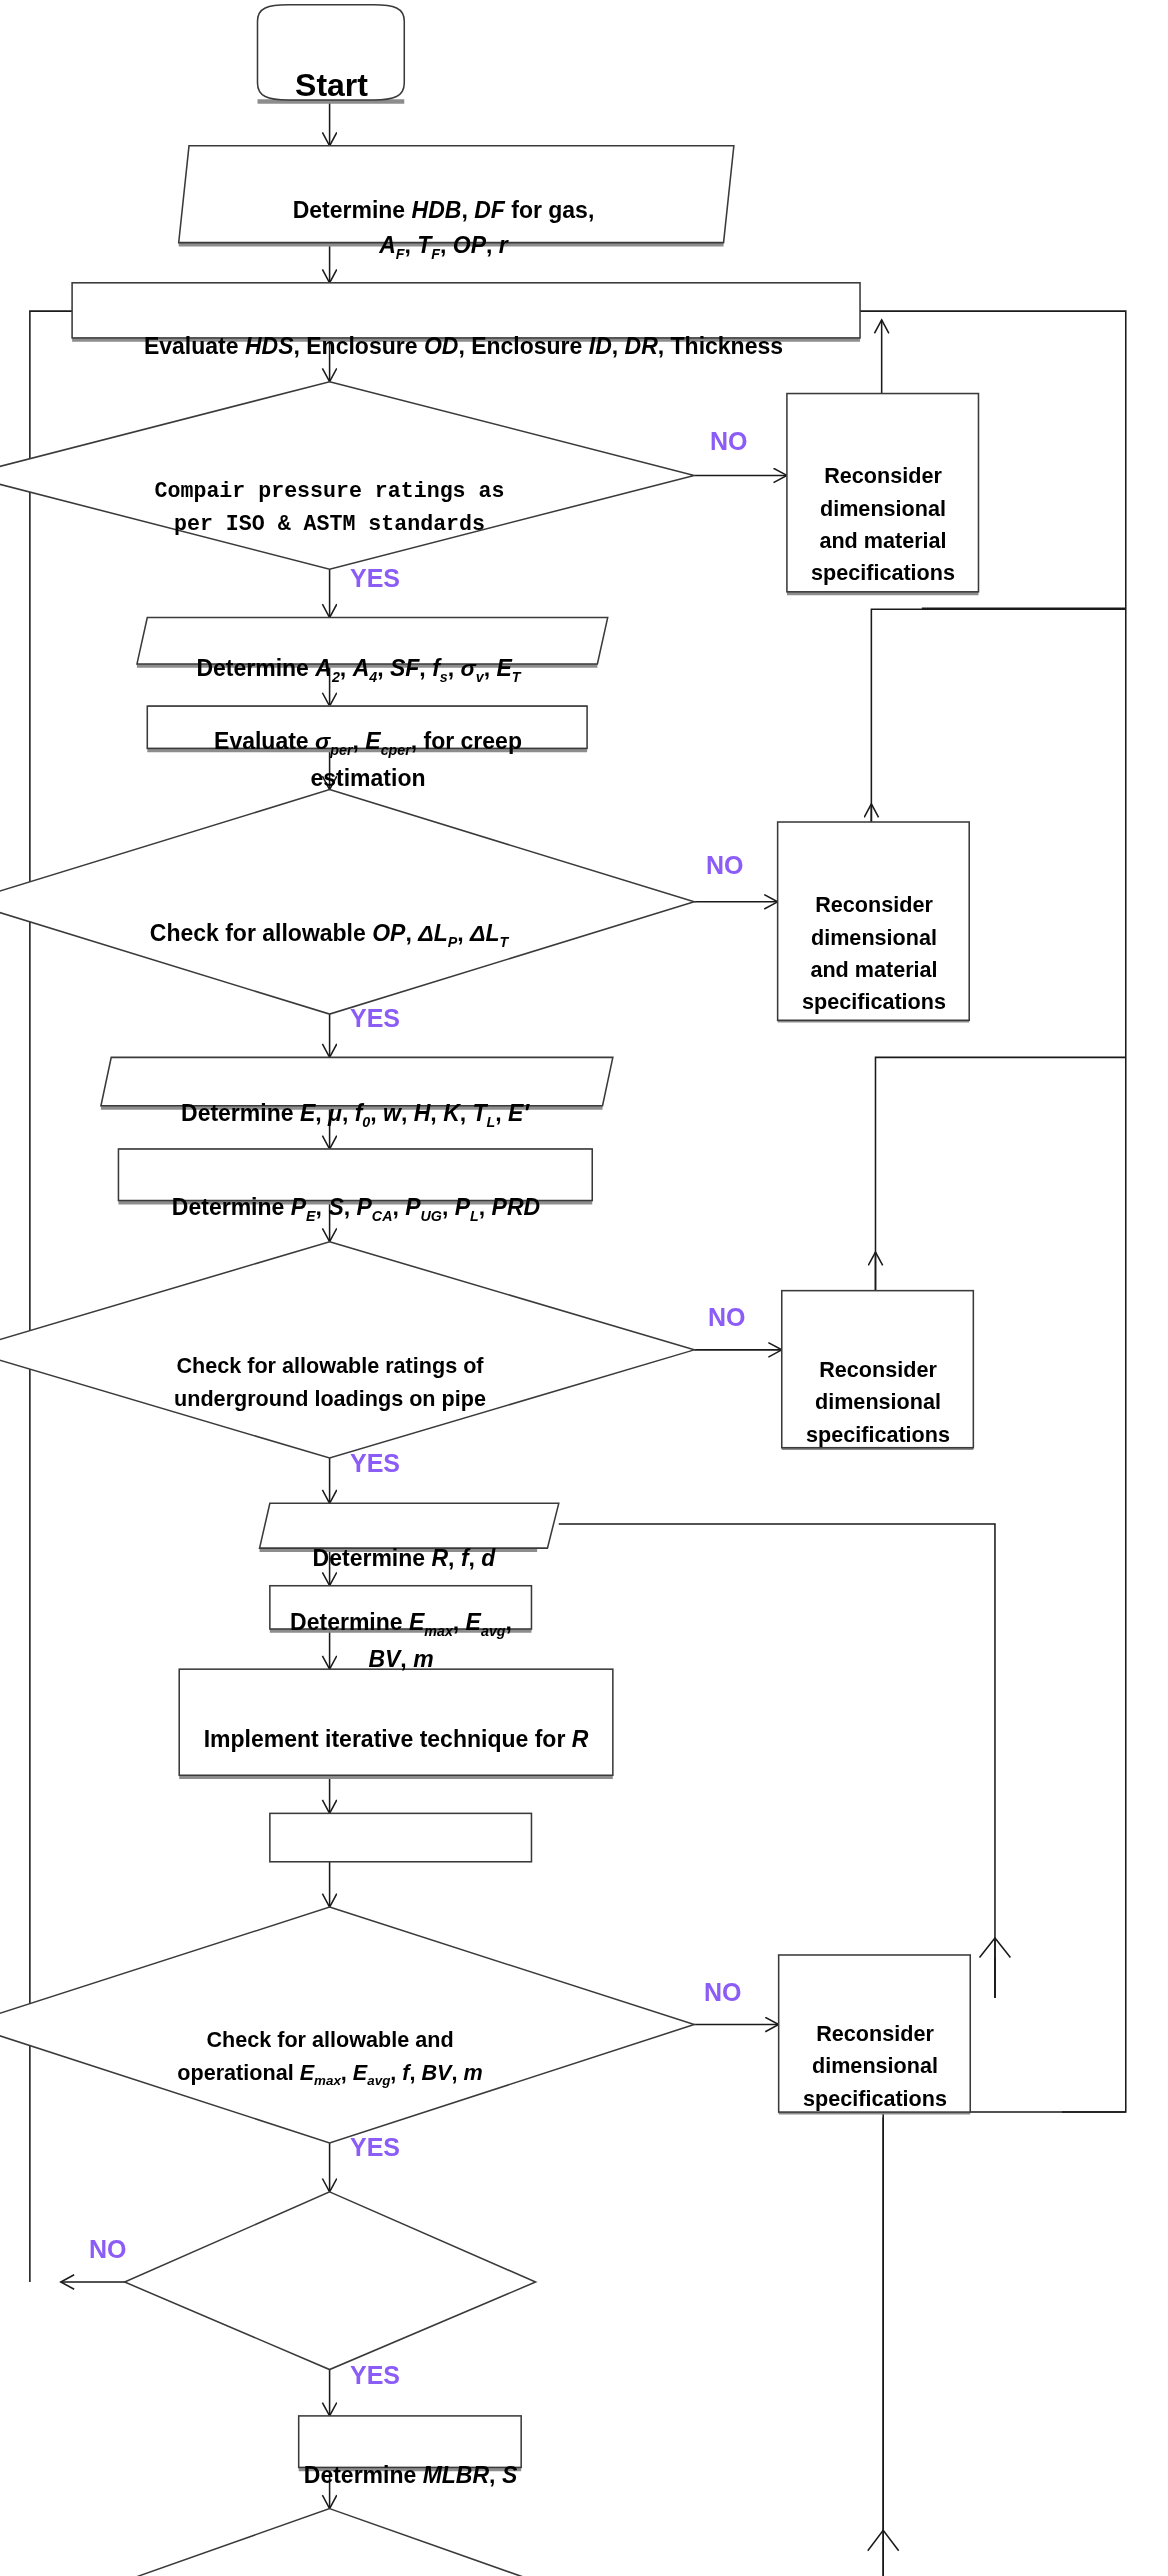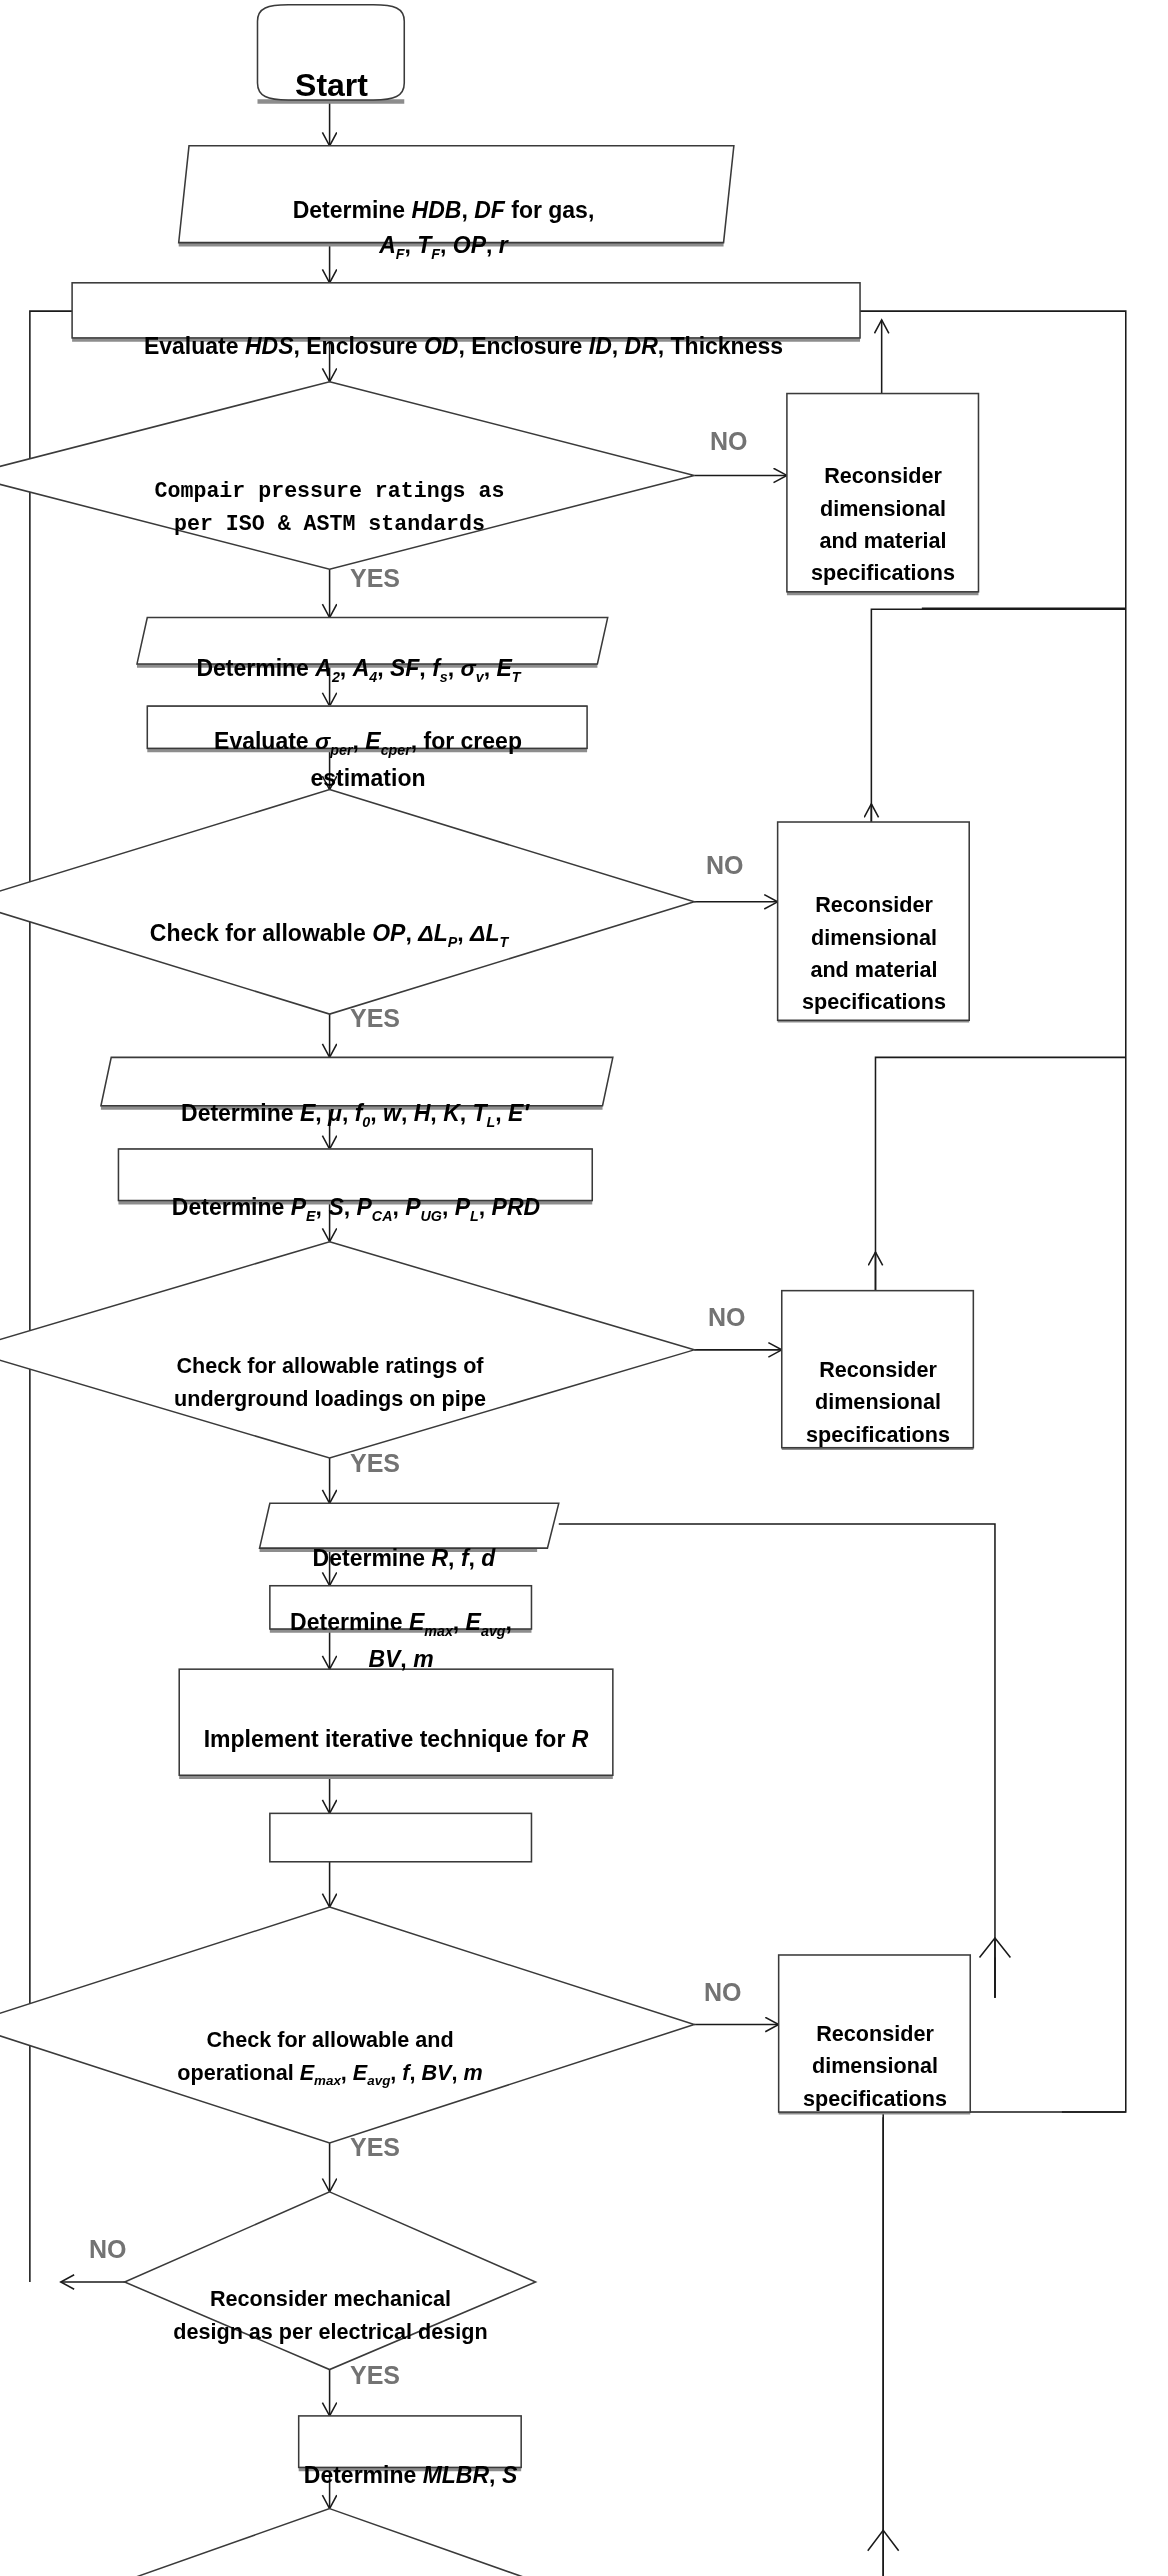--- a/index.html
+++ b/index.html
@@ -10,21 +10,21 @@
   .shadow-edge{stroke:#8d8d8d;stroke-width:9;fill:none;stroke-linecap:butt;}
   .conn{stroke:#1a1a1a;stroke-width:3;fill:none;}
   .arrowhead{stroke:#1a1a1a;stroke-width:3;fill:none;stroke-linejoin:miter;}
   .lbl{position:absolute;font-family:"Liberation Sans", sans-serif;color:#000;
        font-weight:bold;text-align:center;line-height:1.5;
        display:flex;align-items:center;justify-content:center;
        pointer-events:none;white-space:pre-line;margin-top:33px;}
   .terminal-lbl{font-size:32px;}
   .node-lbl{font-size:23px;}
   .small-lbl{font-size:21.6px;}
-  .yn{position:absolute;font-weight:bold;font-size:25px;color:#737373;
+  .yn{position:absolute;font-weight:bold;font-size:25px;color:#8b5cf6;
       font-family:"Liberation Sans", sans-serif;}
   i.v{font-style:italic;}
   sub{font-size:0.62em;font-style:italic;}
 </style>
 </head>
 <body>
 
 <div id="stage">
 
 <svg id="flow" viewBox="0 0 2268 5757" xmlns="http://www.w3.org/2000/svg">
@@ -226,23 +226,20 @@
 
 <div class="lbl node-lbl" style="left:179px;top:1669px;width:434px;height:74px;">
   <span>Implement iterative technique for <i class="v">R</i></span>
 </div>
 
 
 <div class="lbl small-lbl" style="left:124px;top:1986px;width:412px;height:77px;">
   <span>Check for allowable and<br>operational <i class="v">E<sub>max</sub></i>, <i class="v">E<sub>avg</sub></i>, <i class="v">f</i>, <i class="v">BV</i>, <i class="v">m</i></span>
 </div>
 
-<div class="lbl small-lbl" style="left:150px;top:2244px;width:361px;height:77px;">
-  <span><span>Reconsider mechanical</span><br><span>design as per electrical design</span></span>
-</div>
 
 <div class="lbl node-lbl" style="left:299px;top:2416px;width:223px;height:52px;">
   <span>Determine <i class="v">MLBR</i>, <i class="v">S</i></span>
 </div>
 
 <div class="lbl small-lbl" style="left:787px;top:393px;width:192px;height:198px;">Reconsider
 dimensional
 and material
 specifications</div>
 <div class="lbl small-lbl" style="left:778px;top:822px;width:192px;height:198px;">Reconsider

